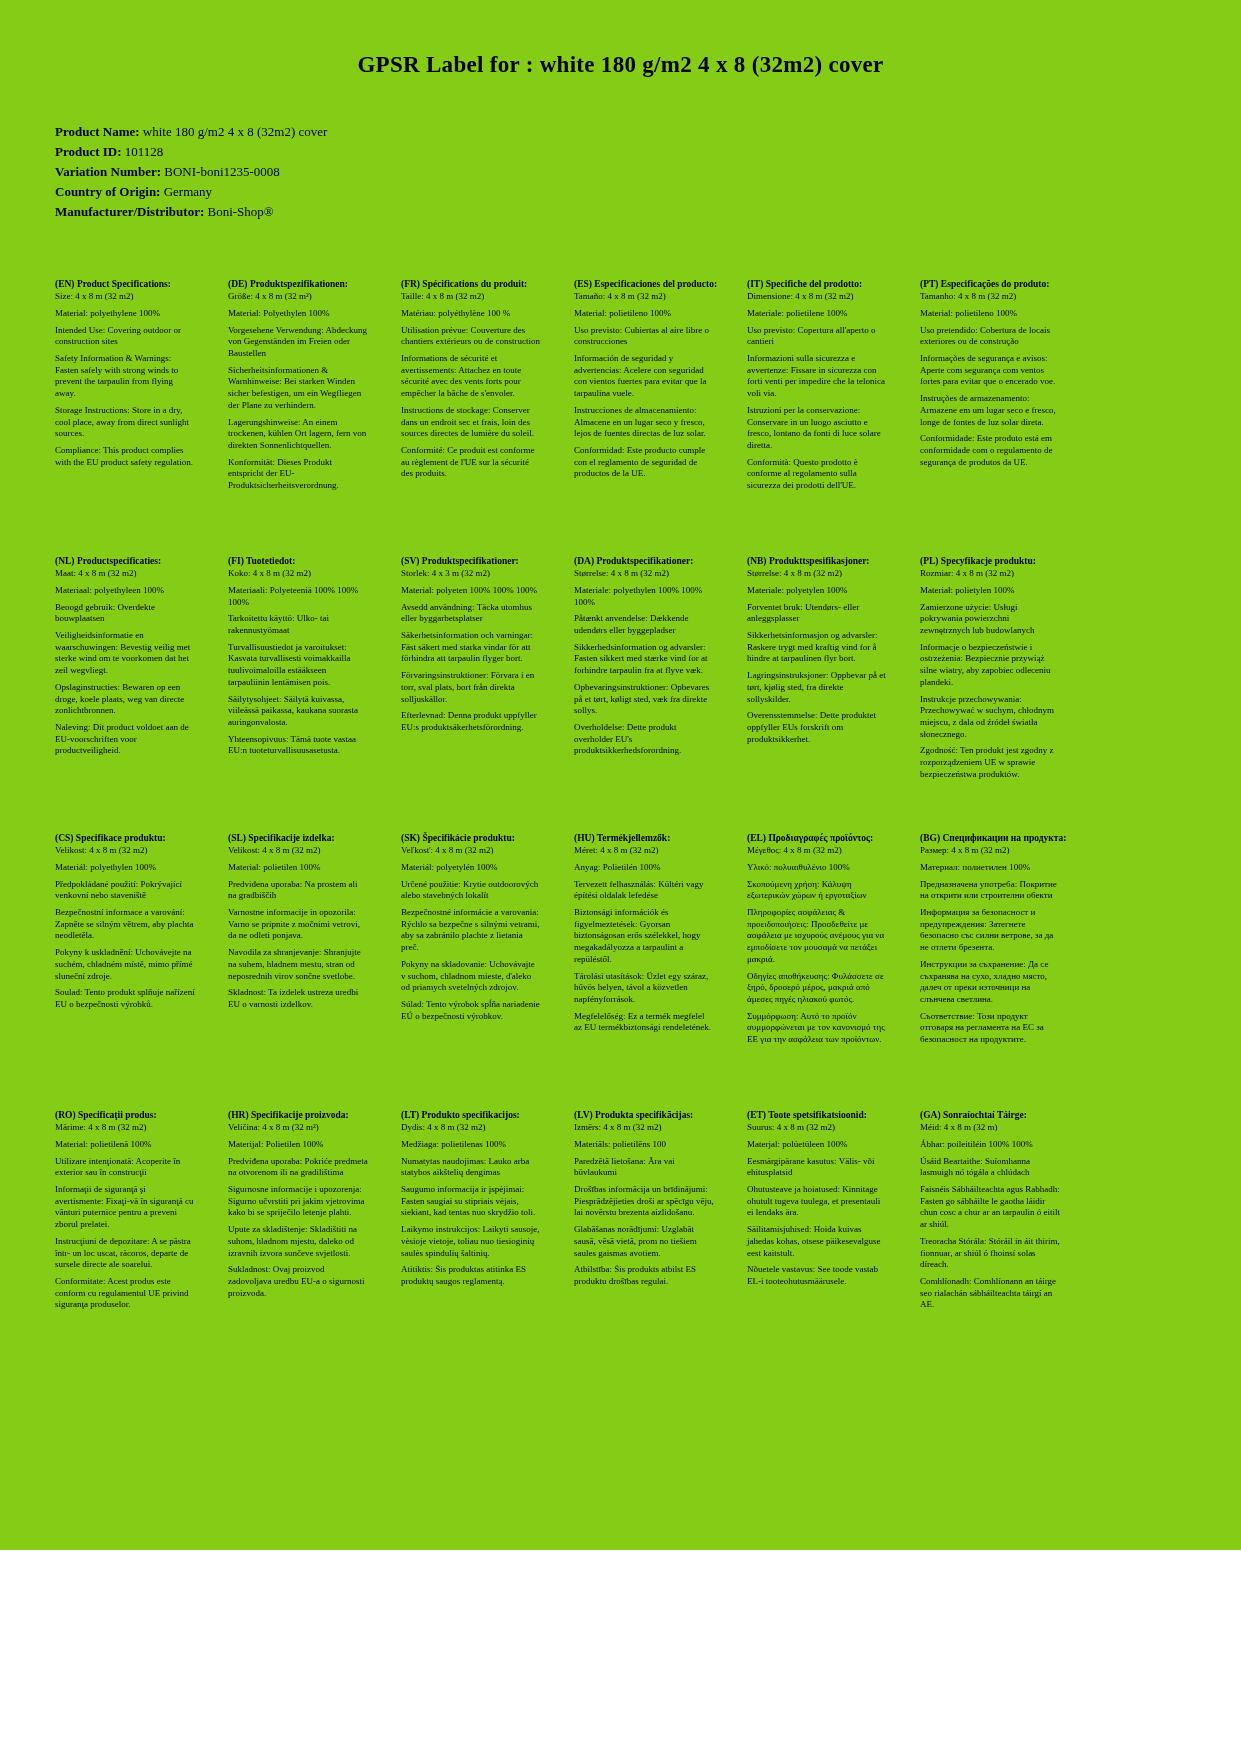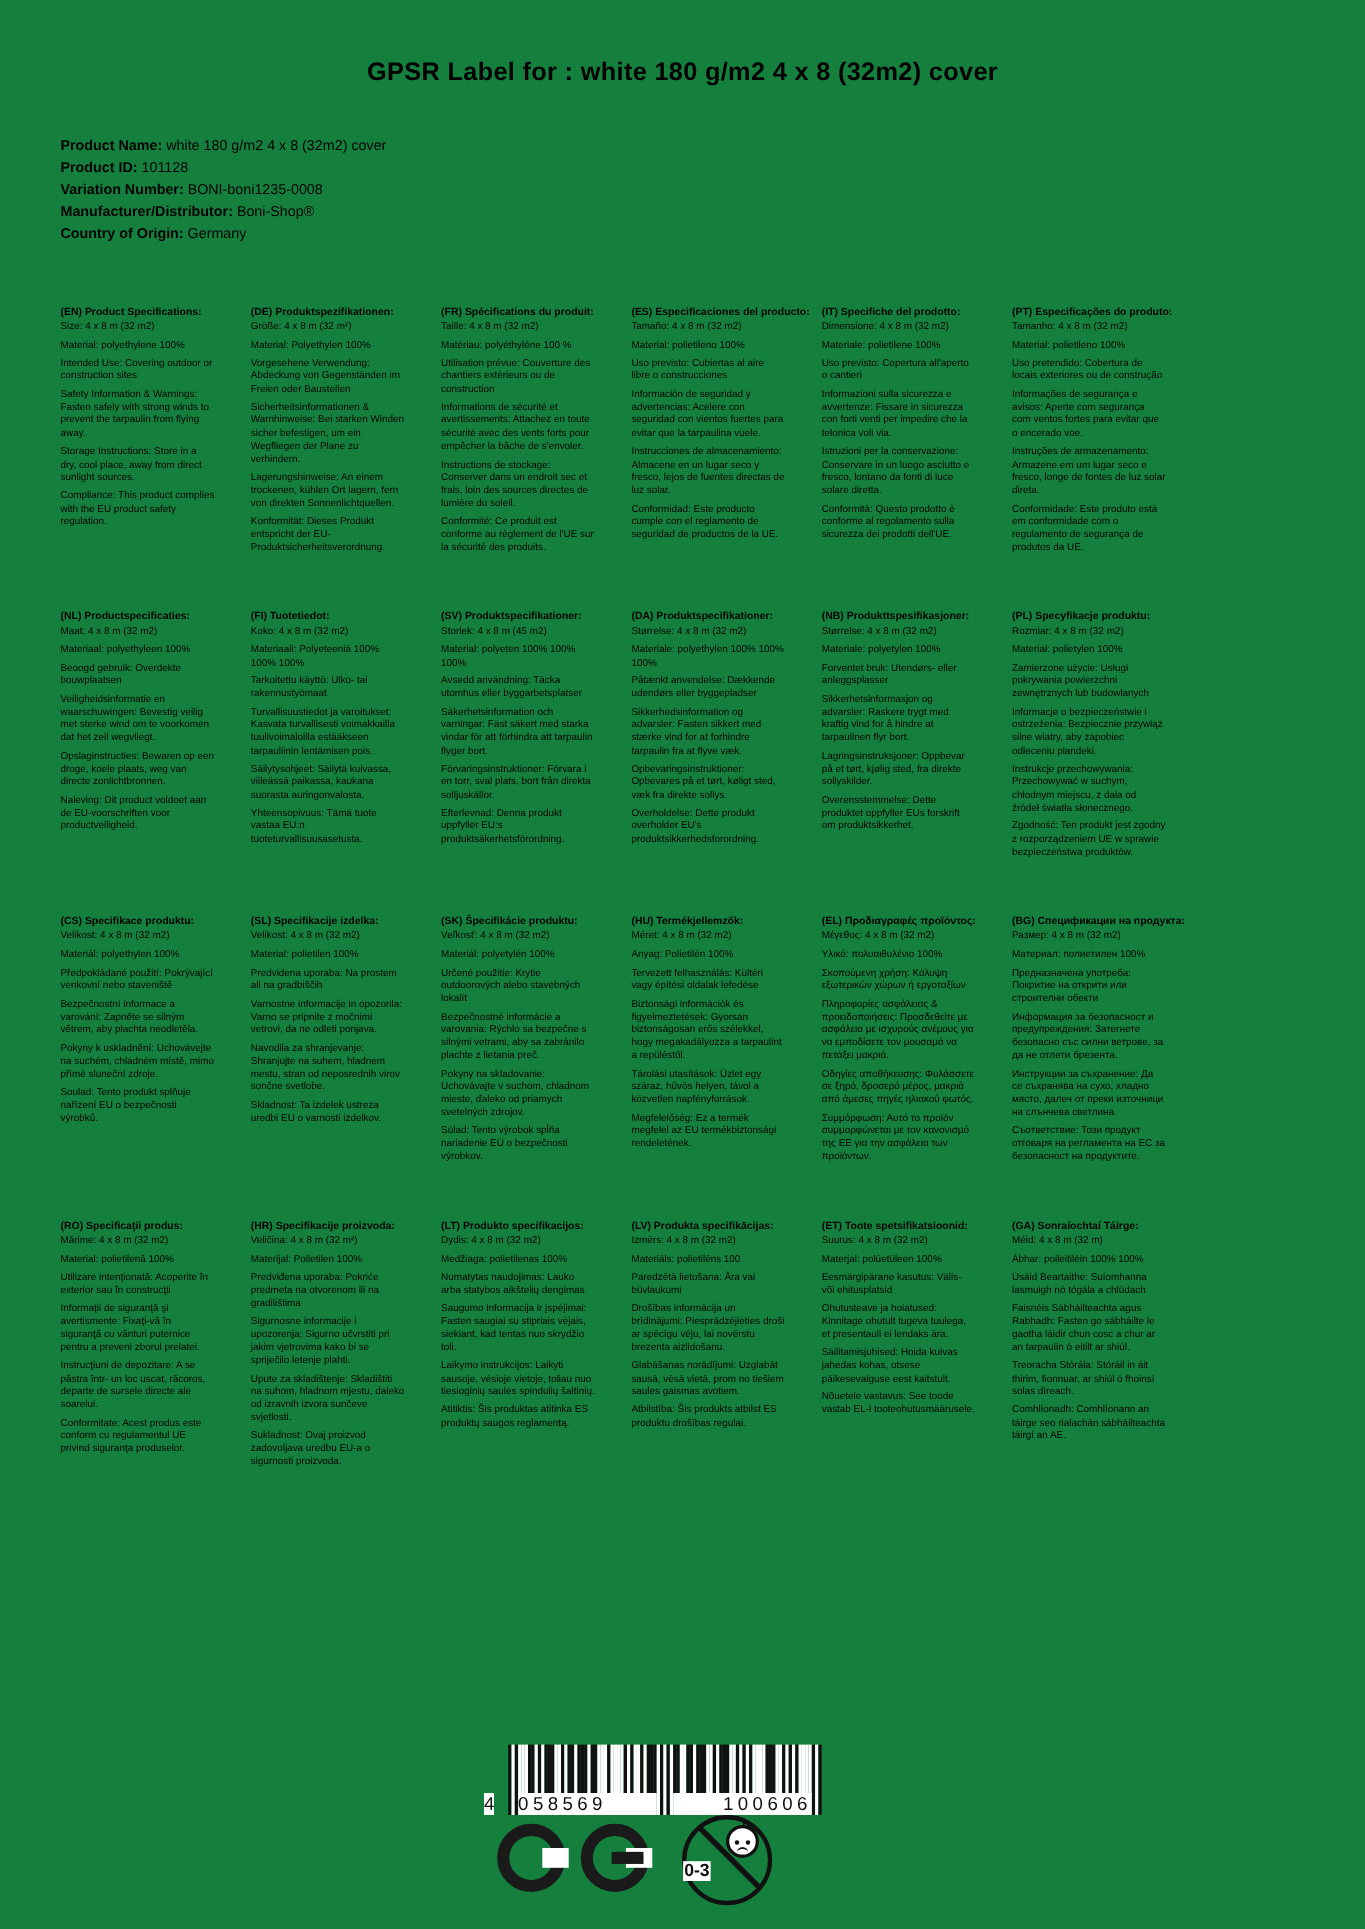--- a/index.html
+++ b/index.html
@@ -1,20 +1,20 @@
 <!DOCTYPE html>
 <html><head>
 <meta charset="utf-8">
 <style>
   * { margin:0; padding:0; box-sizing:border-box; }
   html,body { background:#ffffff; }
   .page {
-    position:relative; width:1241px; height:1754px; margin:0 auto;
-    background:#15803d; color:#000;
-    font-family:Liberation Sans, sans-serif; overflow:hidden;
+    position:relative; width:1241px; height:1550px; margin:0 auto;
+    background:#84cc16; color:#000;
+    font-family:Liberation Serif, serif; overflow:hidden;
   }
   .title {
     position:absolute; top:52px; left:0; width:100%;
     text-align:center; font-size:23px; font-weight:bold; letter-spacing:0.3px;
   }
   .product-info { position:absolute; top:122px; left:55px; font-size:13px; line-height:20px; }
   .pi-label { font-weight:bold;margin-top:48px; }
   .grid {
     position:absolute; top:278px; left:55px;
     display:grid; grid-template-columns:repeat(6,140px); column-gap:33px;
@@ -59,22 +59,22 @@
 </style>
 </head>
 <body>
 
 <div class="page">
   <div class="title">GPSR Label for : white 180 g/m2 4 x 8 (32m2) cover</div>
   <div class="product-info" id="product-info">
       <div class="pi-line"><span class="pi-label">Product Name:  </span><span class="pi-value">white 180 g/m2 4 x 8 (32m2) cover</span></div>
       <div class="pi-line"><span class="pi-label">Product ID:  </span><span class="pi-value">101128</span></div>
       <div class="pi-line"><span class="pi-label">Variation Number:  </span><span class="pi-value">BONI-boni1235-0008</span></div>
+      <div class="pi-line"><span class="pi-label">Country of Origin:  </span><span class="pi-value">Germany</span></div>
       <div class="pi-line"><span class="pi-label">Manufacturer/Distributor:  </span><span class="pi-value">Boni-Shop®</span></div>
-      <div class="pi-line"><span class="pi-label">Country of Origin:  </span><span class="pi-value">Germany</span></div>
     </div>
   <div class="grid" id="blocks-grid">
       <div class="block">
         <div class="block-heading">(EN) Product Specifications:</div>
         <p class="block-para">Size: 4 x 8 m (32 m2)</p>
         <p class="block-para">Material: polyethylene 100%</p>
         <p class="block-para">Intended Use: Covering outdoor or construction sites</p>
         <p class="block-para">Safety Information &amp; Warnings: Fasten safely with strong winds to prevent the tarpaulin from flying away.</p>
         <p class="block-para">Storage Instructions: Store in a dry, cool place, away from direct sunlight sources.</p>
         <p class="block-para">Compliance: This product complies with the EU product safety regulation.</p>
@@ -137,21 +137,21 @@
         <div class="block-heading">(FI) Tuotetiedot:</div>
         <p class="block-para">Koko: 4 x 8 m (32 m2)</p>
         <p class="block-para">Materiaali: Polyeteeniä 100% 100% 100%</p>
         <p class="block-para">Tarkoitettu käyttö: Ulko- tai rakennustyömaat</p>
         <p class="block-para">Turvallisuustiedot ja varoitukset: Kasvata turvallisesti voimakkailla tuulivoimaloilla estääkseen tarpauliinin lentämisen pois.</p>
         <p class="block-para">Säilytysohjeet: Säilytä kuivassa, viileässä paikassa, kaukana suorasta auringonvalosta.</p>
         <p class="block-para">Yhteensopivuus: Tämä tuote vastaa EU:n tuoteturvallisuusasetusta.</p>
       </div>
       <div class="block">
         <div class="block-heading">(SV) Produktspecifikationer:</div>
-        <p class="block-para">Storlek: 4 x 8 m (45 m2)</p>
+        <p class="block-para">Storlek: 4 x 3 m (32 m2)</p>
         <p class="block-para">Material: polyeten 100% 100% 100%</p>
         <p class="block-para">Avsedd användning: Täcka utomhus eller byggarbetsplatser</p>
         <p class="block-para">Säkerhetsinformation och varningar: Fäst säkert med starka vindar för att förhindra att tarpaulin flyger bort.</p>
         <p class="block-para">Förvaringsinstruktioner: Förvara i en torr, sval plats, bort från direkta solljuskällor.</p>
         <p class="block-para">Efterlevnad: Denna produkt uppfyller EU:s produktsäkerhetsförordning.</p>
       </div>
       <div class="block">
         <div class="block-heading">(DA) Produktspecifikationer:</div>
         <p class="block-para">Størrelse: 4 x 8 m (32 m2)</p>
         <p class="block-para">Materiale: polyethylen 100% 100% 100%</p>

